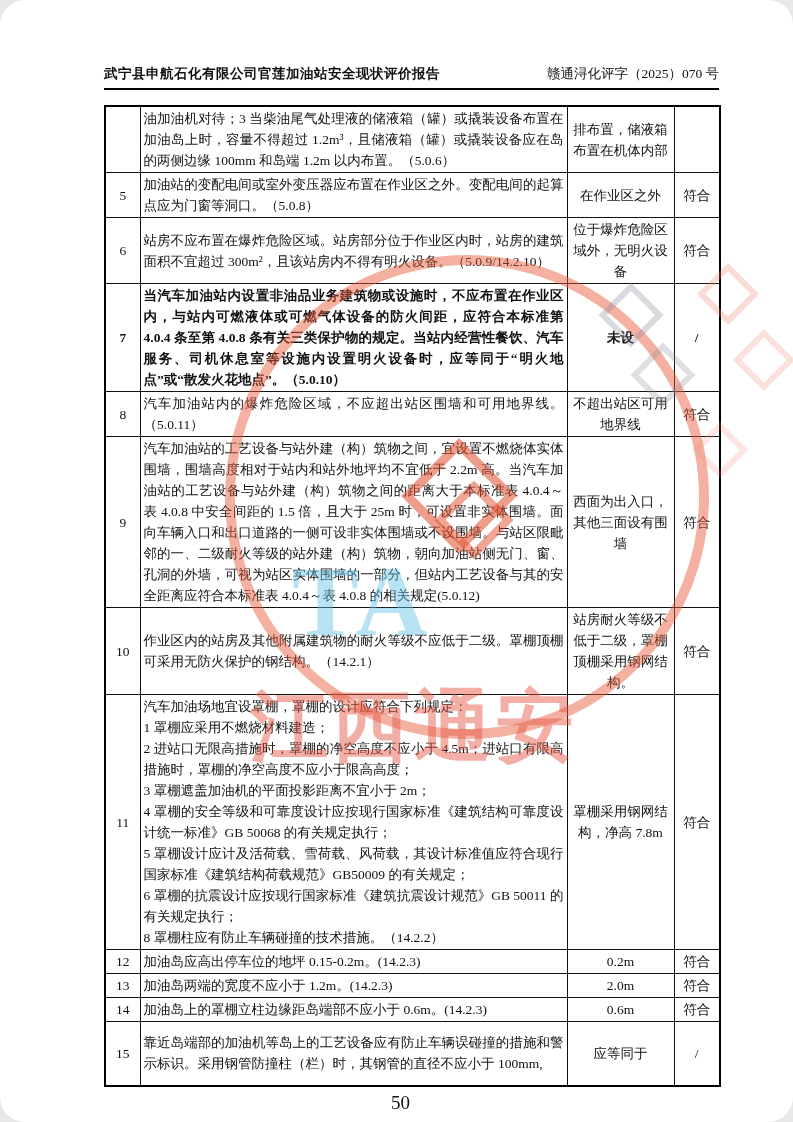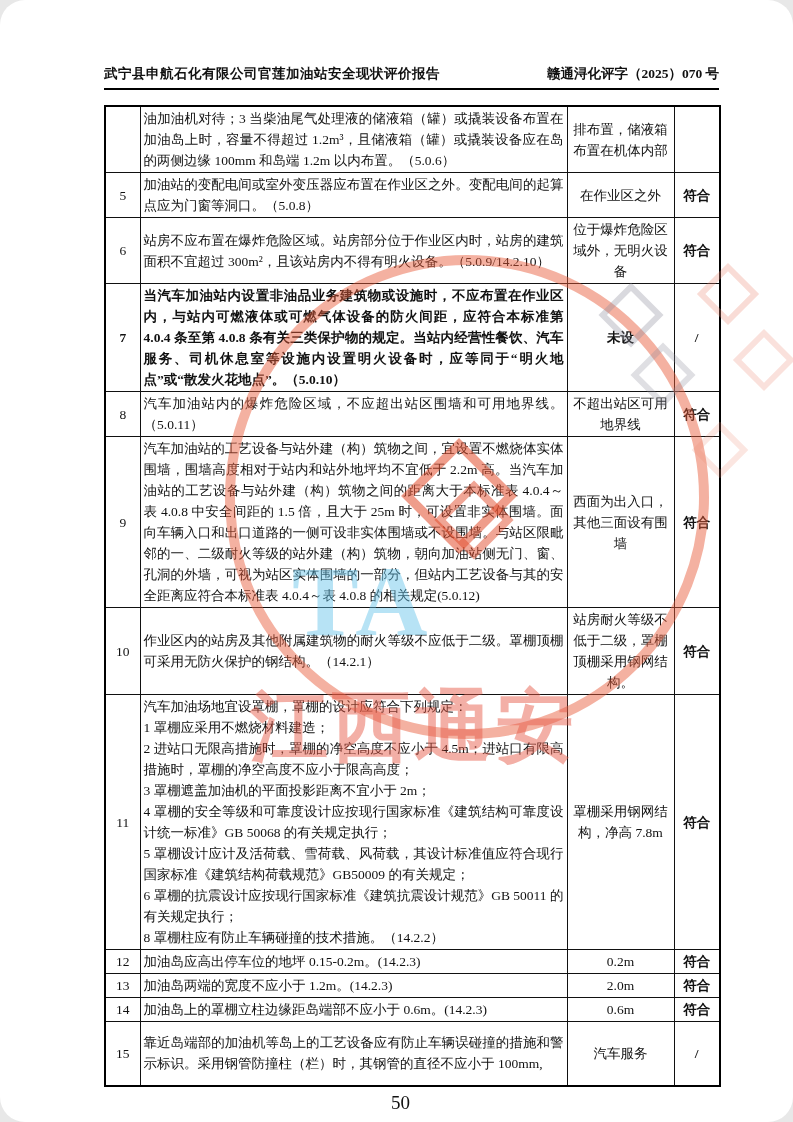--- a/index.html
+++ b/index.html
@@ -4,32 +4,32 @@
 <style>
   html,body{margin:0;padding:0;background:#e8e8e8;}
   .page{position:relative;width:793px;height:1122px;background:#ffffff;margin:0 auto;
         font-family:"Liberation Serif","DejaVu Serif",serif;color:#111;overflow:hidden;border-radius:25px;}
 
   
   .header{position:absolute;left:104px;top:58px;width:615px;height:32px;
           display:flex;justify-content:space-between;align-items:flex-end;
           border-bottom:2px solid #000;padding-bottom:5px;box-sizing:border-box;}
   .header .h-left{font-size:13.5px;font-weight:bold;letter-spacing:.5px;}
-  .header .h-right{font-size:13.5px;font-weight:bold;}
+  .header .h-right{font-size:13.5px;font-weight:normal;}
 
   
   .tbl-wrap{position:absolute;left:104px;top:105px;width:721px;}
   table.main{border-collapse:collapse;table-layout:fixed;width:615px;
              border:2px solid #000;}
   table.main td{border:1.5px solid #111;vertical-align:middle;
                 font-size:13.5px;line-height:21px;padding:1px 3px;box-sizing:border-box;}
   td.c-no{width:35px;text-align:center;}
   td.c-content{width:427px;text-align:justify;white-space:pre-wrap;}
   td.c-result{width:107px;text-align:center;}
-  td.c-conc{width:46px;text-align:center;font-weight:bold;}
+  td.c-conc{width:46px;text-align:center;}
   tr.bold td{font-weight:bold;}
   tr.minh td{height:64px;}
 
   
   .footer{position:absolute;left:93px;top:1048px;width:615px;text-align:center;
           font-size:19px;margin-top:44px;}
 
   
   .watermark{position:absolute;inset:0;pointer-events:none;z-index:6;}
   .seal-ring{position:absolute;left:225px;top:255px;width:464px;height:464px;
@@ -126,21 +126,21 @@
           </tr>
           <tr>
             <td class="c-no">14</td>
             <td class="c-content">加油岛上的罩棚立柱边缘距岛端部不应小于 0.6m。(14.2.3)</td>
             <td class="c-result">0.6m</td>
             <td class="c-conc">符合</td>
           </tr>
           <tr class="minh">
             <td class="c-no">15</td>
             <td class="c-content">靠近岛端部的加油机等岛上的工艺设备应有防止车辆误碰撞的措施和警示标识。采用钢管防撞柱（栏）时，其钢管的直径不应小于 100mm,</td>
-            <td class="c-result">汽车服务</td>
+            <td class="c-result">应等同于</td>
             <td class="c-conc">/</td>
           </tr>
         </tbody>
     </table>
   </div>
 
   <div class="footer">50</div>
 
   <div class="watermark">
     <div class="seal-ring"></div>

